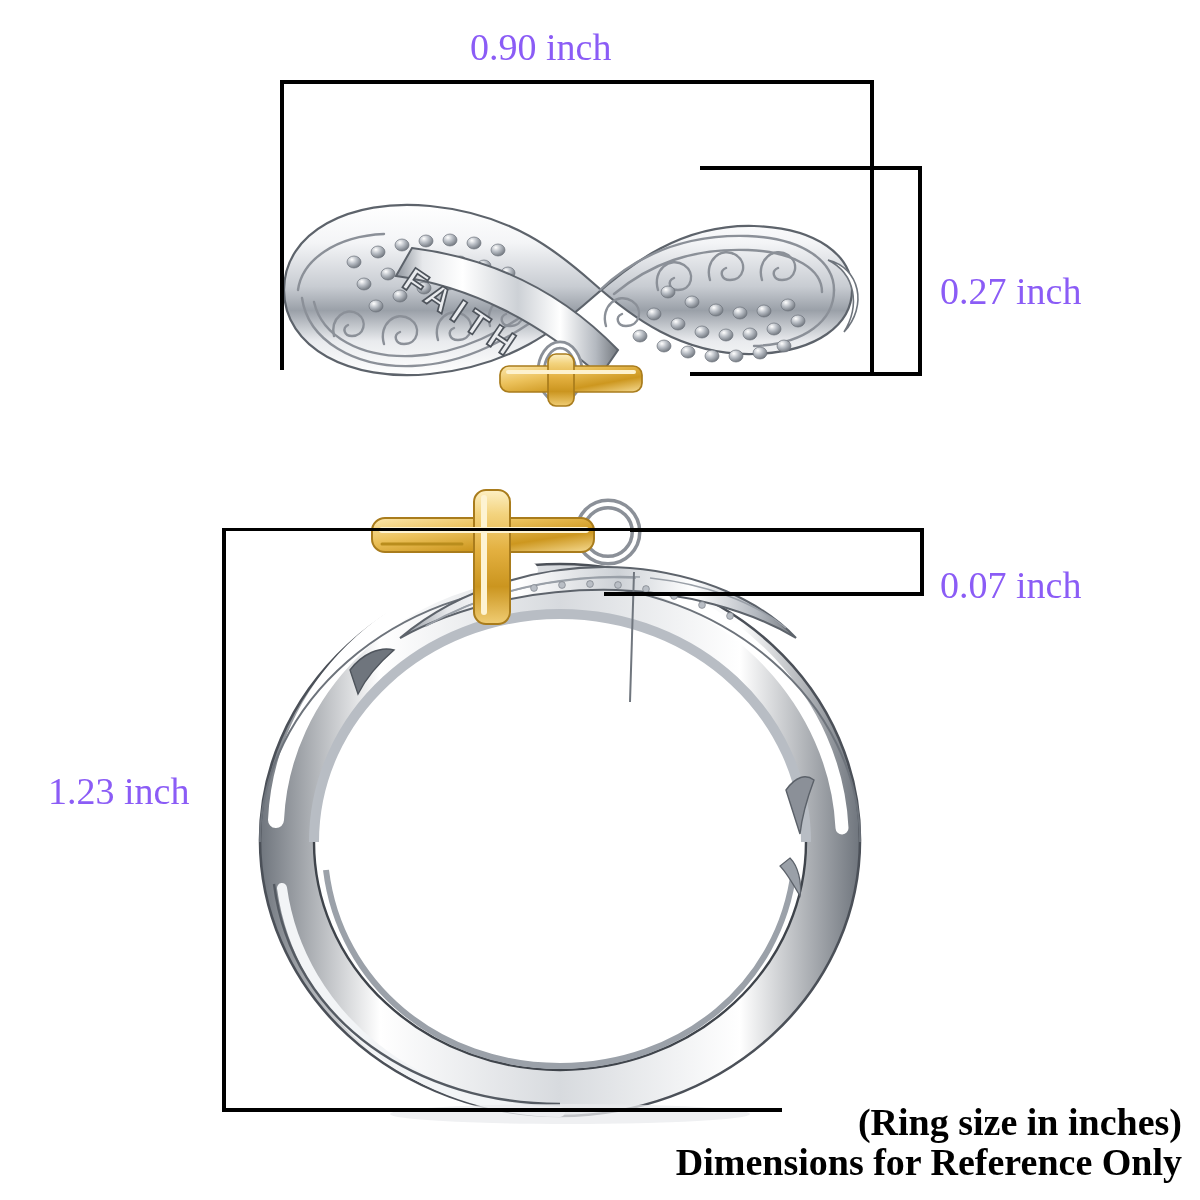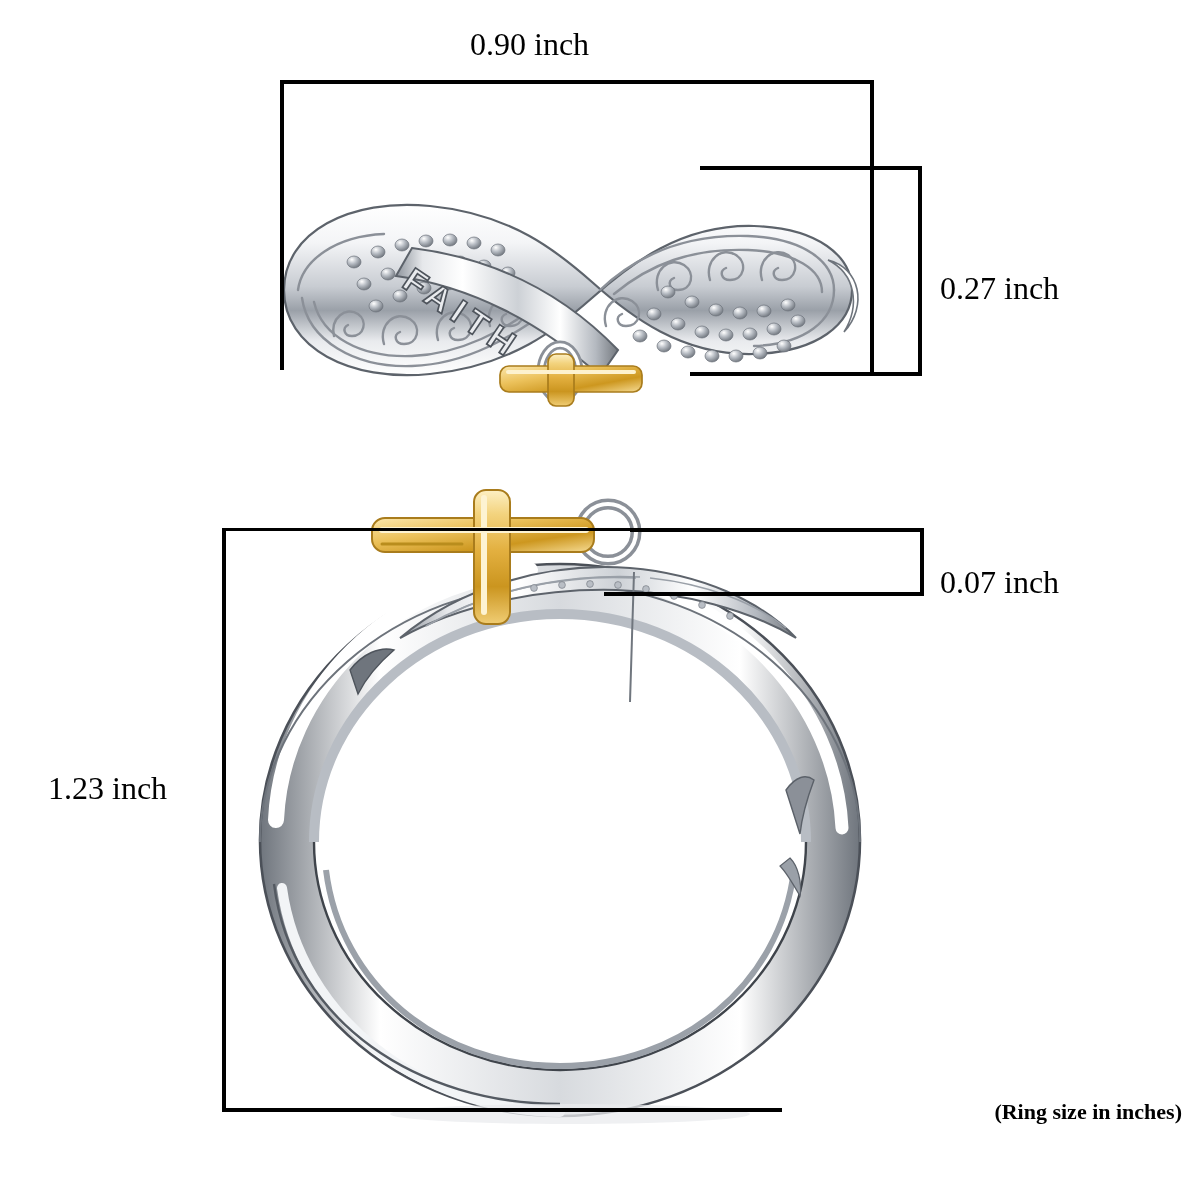--- a/index.html
+++ b/index.html
@@ -8,27 +8,27 @@
     font-family:"Liberation Serif","DejaVu Serif",serif;
     color:#000;overflow:hidden;
   }
   #stage{position:relative;width:1200px;height:1200px;background:#fff;}
 
   
   .dim-line{position:absolute;background:#000;}
   .dim-label{
     position:absolute;
     font-family:"Liberation Serif","DejaVu Serif",serif;
-    font-size:32px;line-height:1;color:#000000;
+    font-size:38px;line-height:1;color:#8b5cf6;
     white-space:nowrap;
   }
   .footer-note{
     position:absolute;
     font-family:"Liberation Serif","DejaVu Serif",serif;
-    font-weight:bold;font-size:22px;line-height:1.28;
+    font-weight:bold;font-size:38px;line-height:1.28;
     color:#000;text-align:right;white-space:nowrap;
   }
 
   
   .art{position:absolute;}
   .art svg{display:block;overflow:visible;}
 </style>
 </head>
 <body>
 
@@ -285,14 +285,15 @@
   </div>
 
   <div>
     <div class="dim-line" style="left:222px;top:528px;width:700px;height:3px;"></div>
     <div class="dim-line" style="left:222px;top:528px;width:4px;height:584px;"></div>
     <div class="dim-line" style="left:222px;top:1108px;width:560px;height:4px;"></div>
     <div class="dim-label" style="left:48px;top:772px;">1.23 inch</div>
   </div>
 
   <div class="footer-note" style="right:18px;top:1098px;">(Ring size in inches)</div>
+  <div class="footer-note" style="right:18px;top:1138px;">Dimensions for Reference Only</div>
 
 </div>
 
 </body></html>

